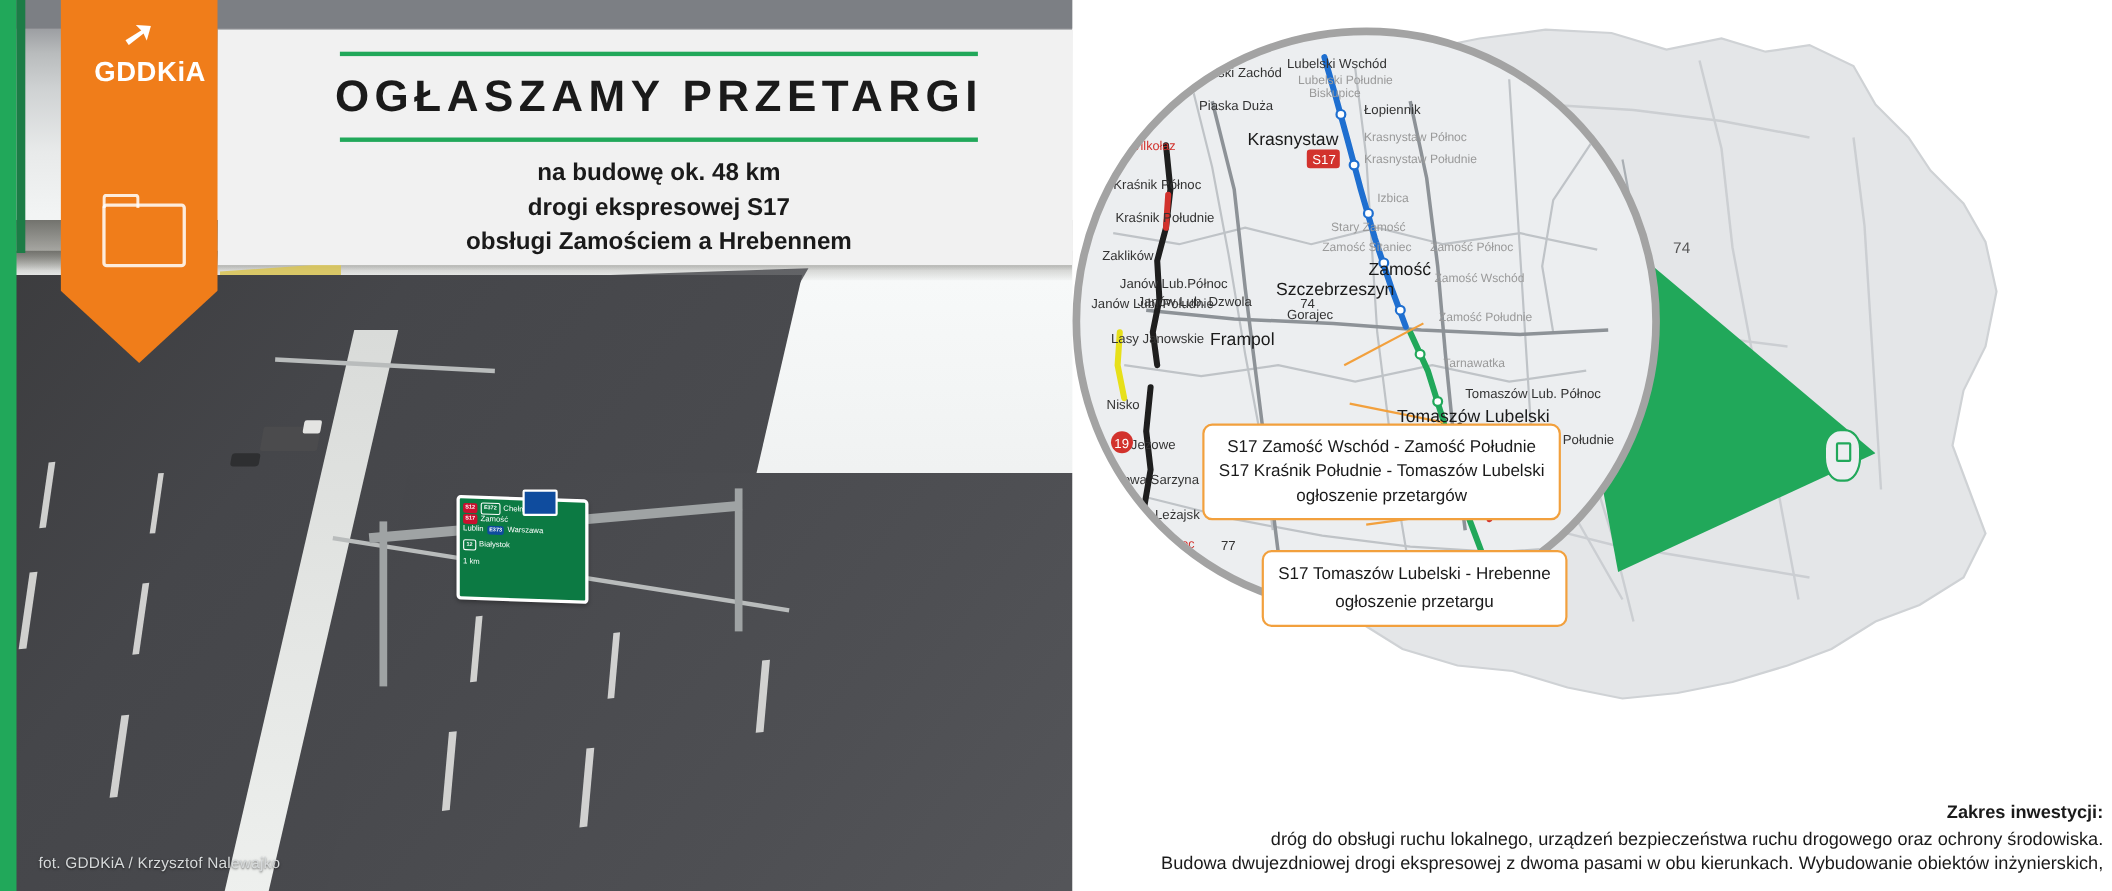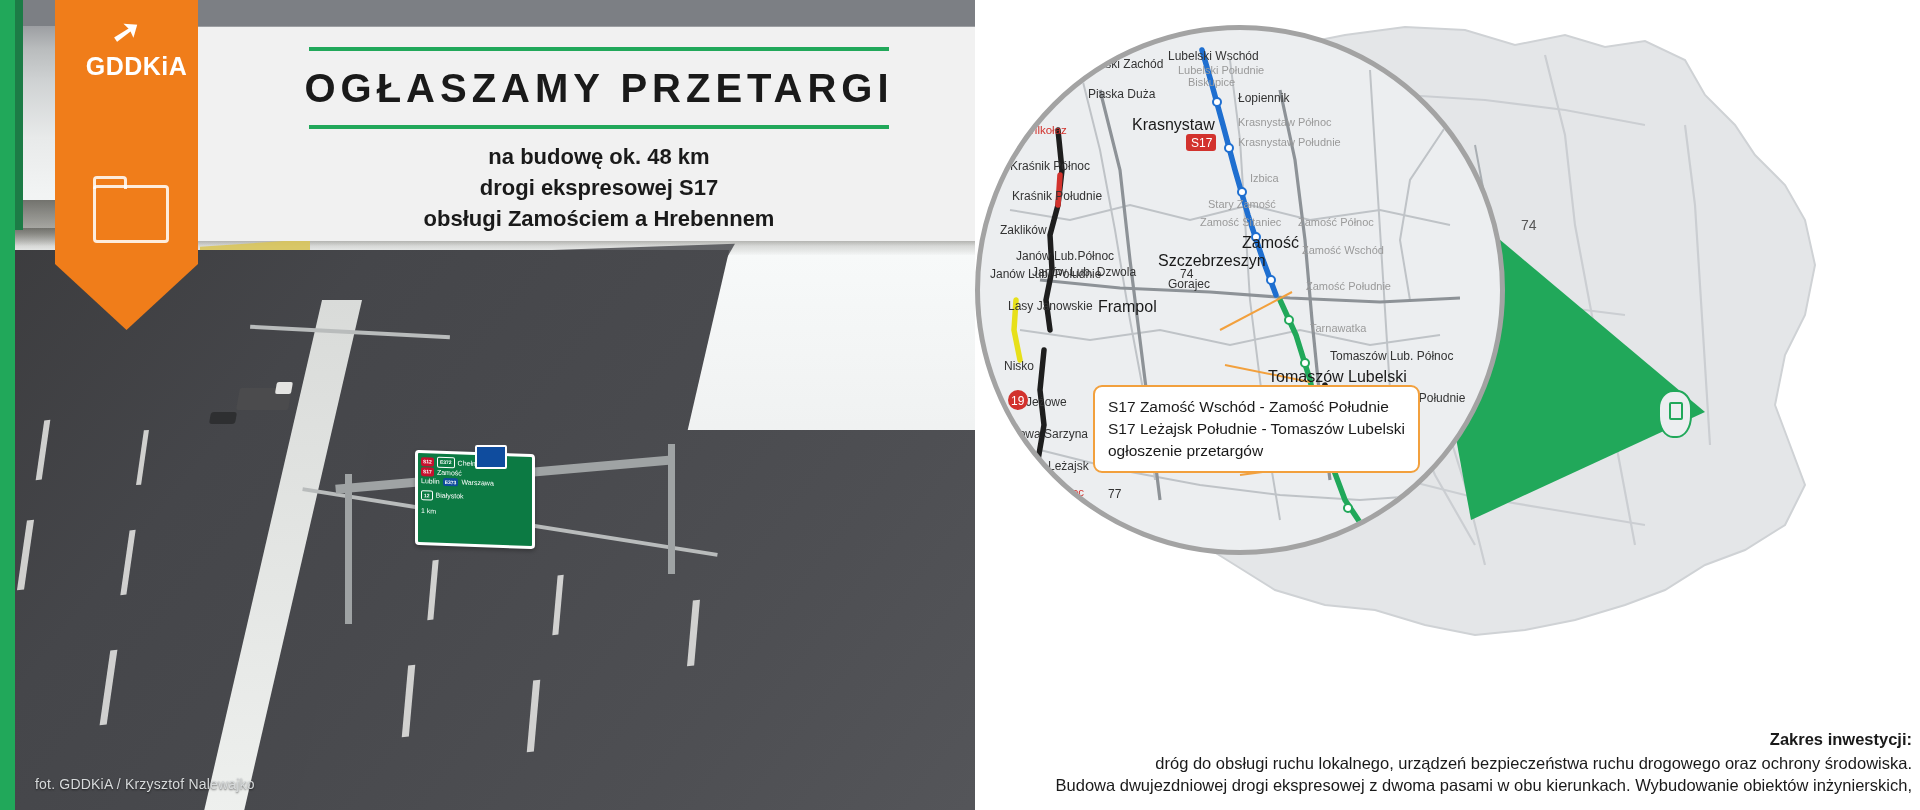--- a/index.html
+++ b/index.html
@@ -300,21 +300,21 @@
     position: absolute;
     left: 70px; top: 5px;
     width: 865px; height: 715px;
   }
   
   .lens {
     position: absolute;
     left: 0px; top: 25px;
     width: 520px; height: 520px;
     border-radius: 50%;
-    border: 5px solid #a3a3a3;
+    border: 7px solid #a3a3a3;
     background: #eceef0;
     overflow: hidden;
     z-index: 4;
   }
   .lens-inner-map {
     position: absolute;
     left: 0; top: 0; width: 100%; height: 100%;
   }
   
   .cone {
@@ -349,20 +349,21 @@
     position: absolute;
     background: #ffffff;
     border: 2px solid #f2a03d;
     border-radius: 9px;
     padding: 9px 13px;
     font-size: 15.5px;
     line-height: 1.42;
     color: #1a1a1a;
     z-index: 9;
     white-space: nowrap;
+    text-align: center;
   }
   #callout-1 { left: 118px; top: 385px; }
   #callout-2 { left: 172px; top: 500px; }
 
   
   .bottom-text {
     position: absolute;
     left: 0px; top: 730px;
     width: 945px;
     padding: 0 8px 0 8px;
@@ -621,22 +622,26 @@
         </g>
       </svg>
     </div>
 
     <svg style="position:absolute;left:0;top:0;width:945px;height:720px;pointer-events:none;">
       <text x="546" y="230" font-size="14" fill="#555" font-family="Liberation Sans, sans-serif">74</text>
     </svg>
 
     <div class="callout" id="callout-1">
       <div>S17 Zamość Wschód - Zamość Południe</div>
-      <div>S17 Leżajsk Południe - Tomaszów Lubelski</div>
+      <div>S17 Kraśnik Południe - Tomaszów Lubelski</div>
       <div>ogłoszenie przetargów</div>
+    </div>
+    <div class="callout" id="callout-2">
+      <div>S17 Tomaszów Lubelski - Hrebenne</div>
+      <div style="margin-top:4px;">ogłoszenie przetargu</div>
     </div>
   </div>
 
   <div class="bottom-text">
     <div class="bt-title">Zakres inwestycji:</div>
     <div class="bt-body">dróg do obsługi ruchu lokalnego, urządzeń bezpieczeństwa ruchu drogowego oraz ochrony środowiska.</div>
     <div class="bt-body">Budowa dwujezdniowej drogi ekspresowej z dwoma pasami w obu kierunkach. Wybudowanie obiektów inżynierskich,</div>
   </div>
 </div>
 

